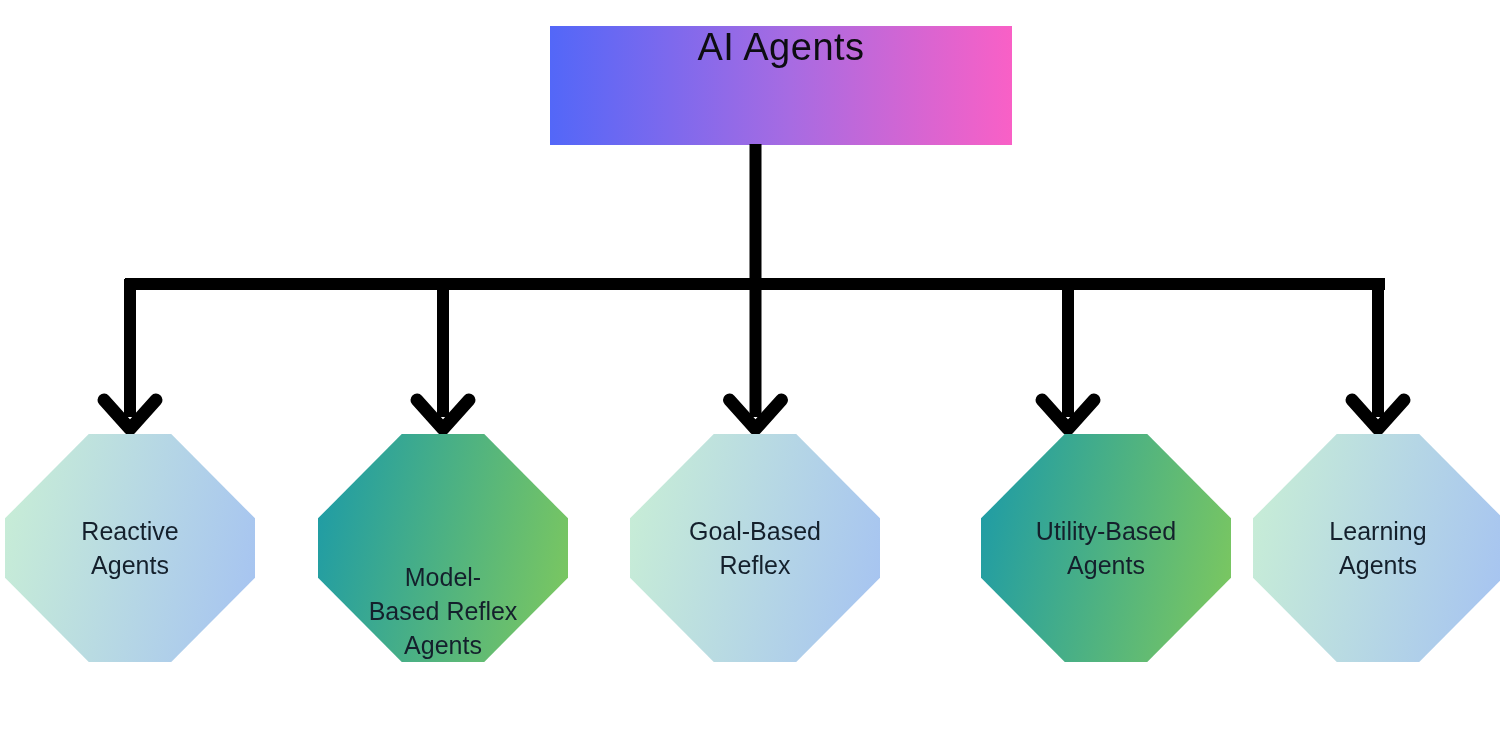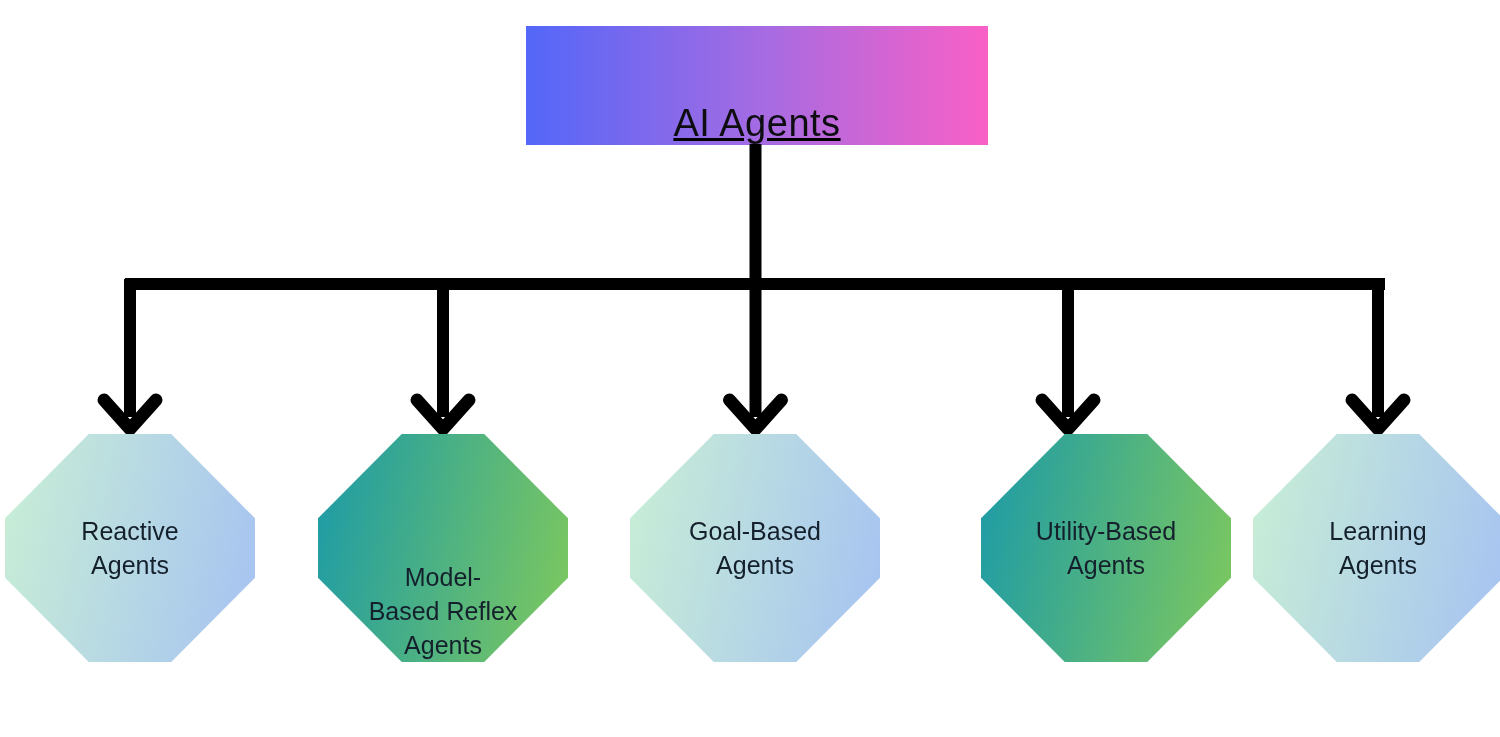--- a/index.html
+++ b/index.html
@@ -10,32 +10,31 @@
   }
   .canvas {
     position: relative;
     width: 1500px;
     height: 737px;
     background: var(--canvas-bg, #ffffff);
     overflow: hidden;
   }
   .root-box {
     position: absolute;
-    left: 526px;
+    left: 550px;
     top: 26px;
     width: 462px;
     height: 119px;
     background: linear-gradient(90deg,
       var(--root-grad-start, #5367f8) 0%,
       var(--root-grad-mid, #a76be2) 52%,
       var(--root-grad-end, #f960c6) 100%);
     display: flex;
-    align-items: flex-end;
+    align-items: flex-start;
     justify-content: center;
-    text-decoration: underline;
   }
   .root-title {
     font-size: 38px;
     font-weight: 500;
     letter-spacing: 0.5px;
     color: var(--title-text, #0d0d12);
   }
   .connector-svg {
     position: absolute;
     left: 0;
@@ -113,21 +112,21 @@
     <span class="node-label">Reactive
 Agents</span>
   </div>
   <div class="node node-2 dark">
     <span class="node-label">Model-
 Based Reflex
 Agents</span>
   </div>
   <div class="node node-3 light">
     <span class="node-label">Goal-Based
-Agents</span>
+Reflex</span>
   </div>
   <div class="node node-4 dark">
     <span class="node-label">Utility-Based
 Agents</span>
   </div>
   <div class="node node-5 light">
     <span class="node-label">Learning
 Agents</span>
   </div>
 

